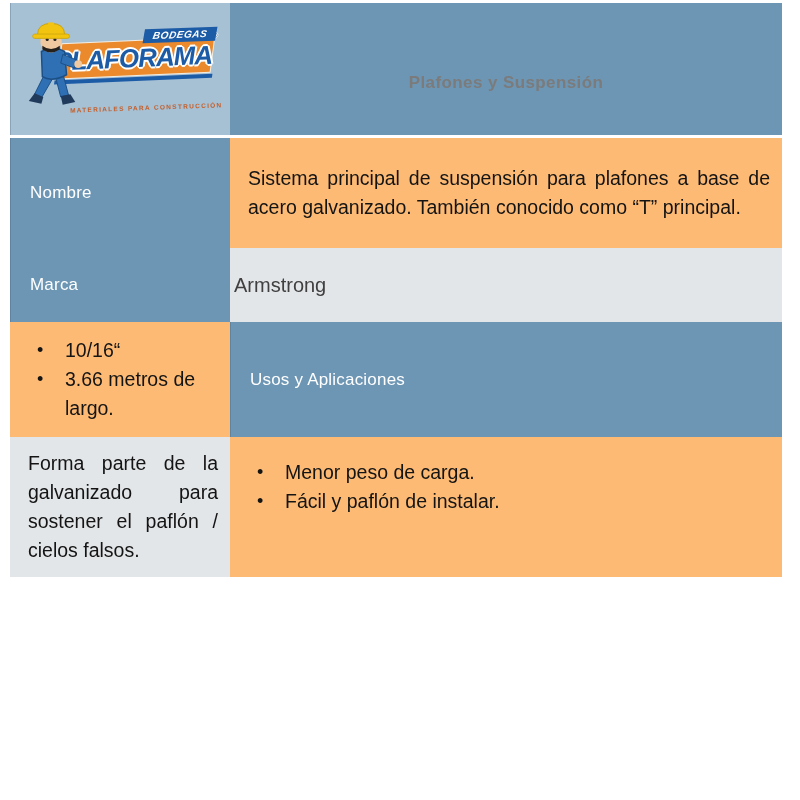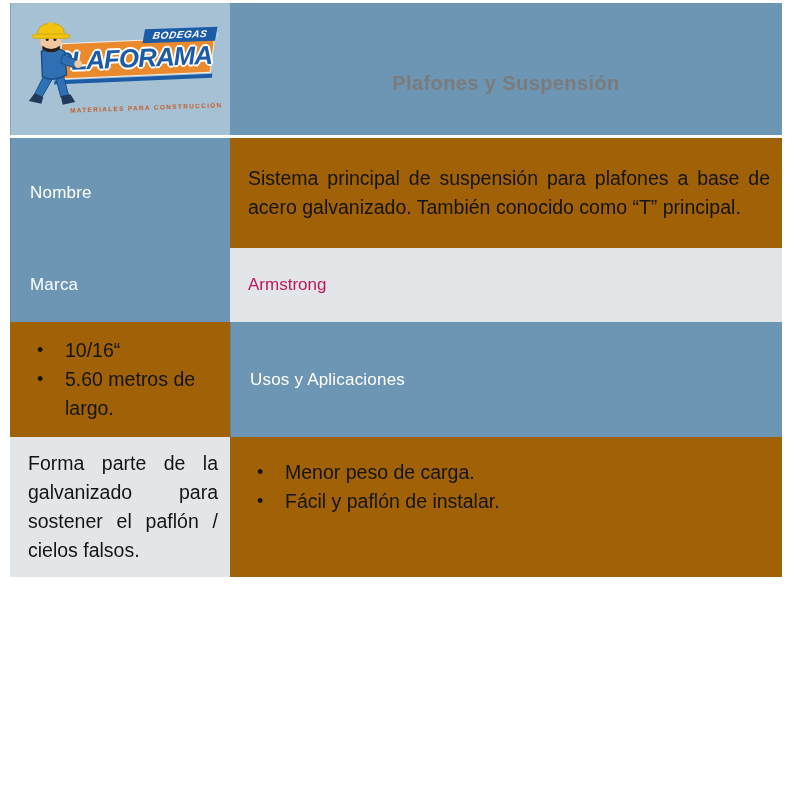--- a/index.html
+++ b/index.html
@@ -22,21 +22,21 @@
     display:flex; align-items:center; justify-content:center;
     box-shadow: inset 1px 0 0 rgba(50,80,105,.25);
   }
   .header-cell {
     background:#6d96b5;
     border-bottom:3px solid #ffffff;
     display:flex; align-items:center; justify-content:center;
     padding-top:28px;
   }
   .header-title {
-    color:#7b7b7b; font-size:20px; font-weight:bold; letter-spacing:.4px;
+    color:#7b7b7b; font-size:17px; font-weight:bold; letter-spacing:.4px;
   }
 
   
   .logo { position:relative; width:178px; height:80px; margin-left:6px; }
   .logo .bodegas {
     position:absolute; top:-1px; right:-4px; z-index:3;
     background:#1c5ba6; color:#ffffff;
     font-size:10px; font-weight:bold; font-style:italic; letter-spacing:.5px;
     padding:1px 9px 2px 9px;
     transform:skewX(-12deg) rotate(-2deg);
@@ -73,31 +73,31 @@
   .logo .worker { position:absolute; left:-12px; top:-8px; width:62px; height:92px; z-index:4; }
 
   
   .label-cell {
     background:#6d96b5; color:#ffffff;
     display:flex; align-items:center;
     padding-left:20px;
     font-size:17px; letter-spacing:.2px;
     box-shadow: inset 1px 0 0 rgba(50,80,105,.25);
   }
-  .content-cell { background:#a16207; display:flex; align-items:center; }
+  .content-cell { background:#fdba74; display:flex; align-items:center; }
   .content-cell.alt { background:#e3e6e8; }
 
   .para {
     width:100%; padding:0 12px 0 18px;
     font-size:19.5px; line-height:29px; color:#141414;
     text-align:justify;
   }
   .plain {
-    width:100%; padding-left:18px;
-    font-size:17px; color:#be185d;
+    width:100%; padding-left:4px;
+    font-size:20px; color:#404040;
   }
   ul.bullets { list-style:none; width:100%; padding-left:25px; }
   ul.bullets li {
     position:relative; padding-left:30px;
     font-size:19.5px; line-height:29px; color:#141414;
   }
   ul.bullets li::before {
     content:"•"; position:absolute; left:2px; top:0;
     font-size:18px; color:#141414;
   }
@@ -156,21 +156,21 @@
   <div class="label-cell">
     <span>Marca</span>
   </div>
   <div class="content-cell alt">
     <p class="plain">Armstrong</p>
   </div>
 
   <div class="content-cell">
     <ul class="bullets">
       <li>10/16“</li>
-      <li>5.60 metros de largo.</li>
+      <li>3.66 metros de largo.</li>
     </ul>
   </div>
 
   <div class="label-cell">
     <span>Usos y Aplicaciones</span>
   </div>
   <div class="content-cell alt">
     <p class="para">Forma parte de la galvanizado para sostener el paflón / cielos falsos.</p>
   </div>
 

